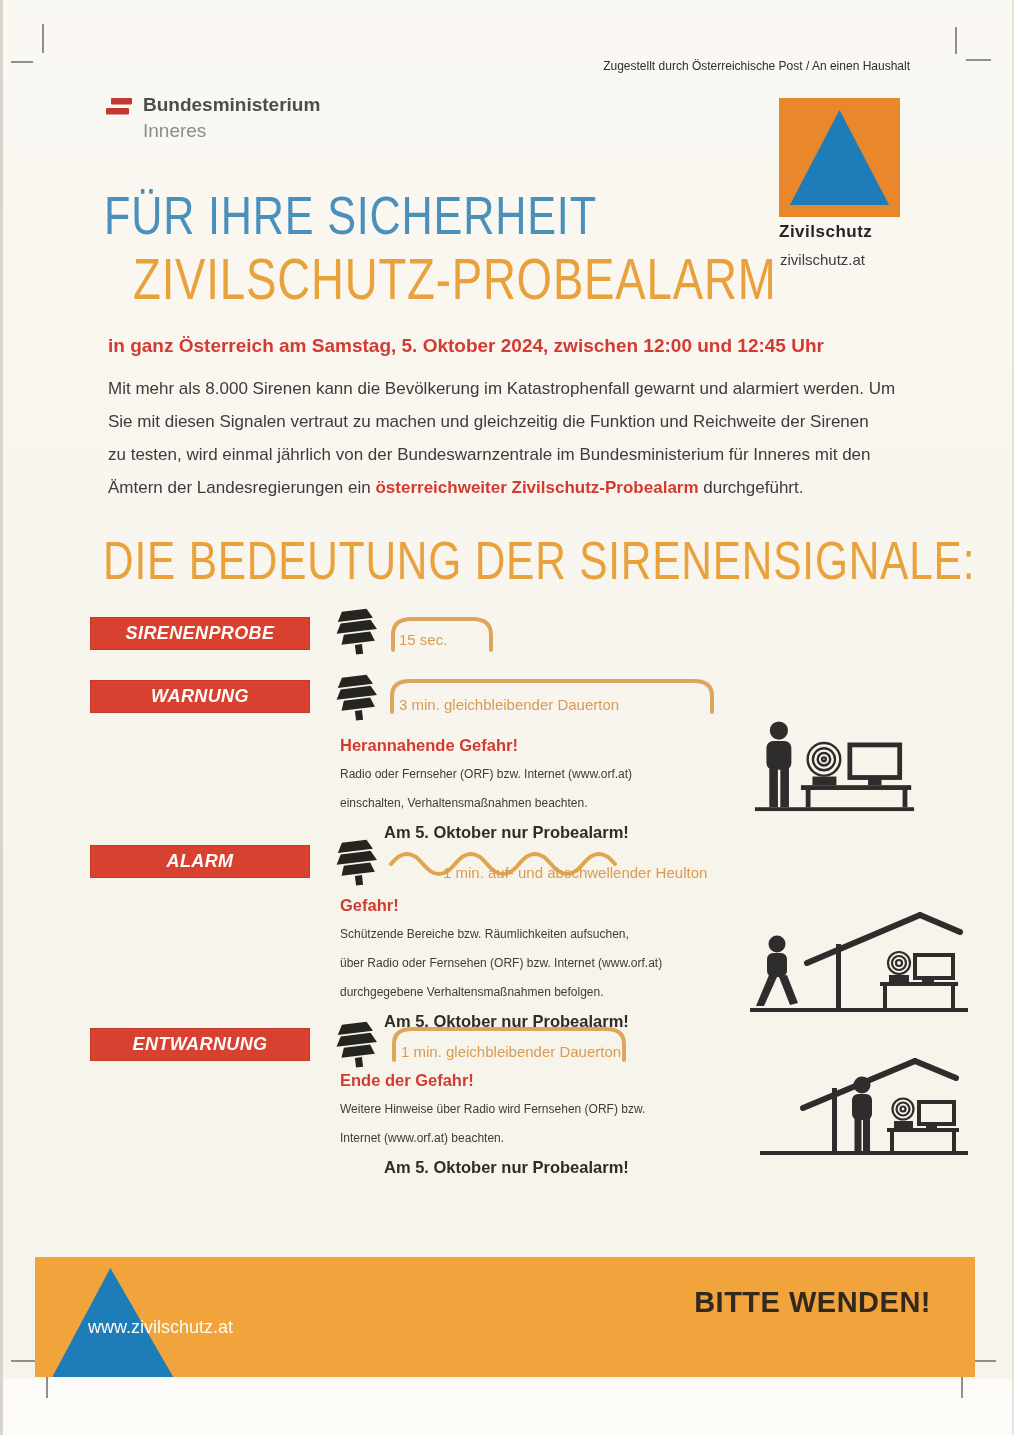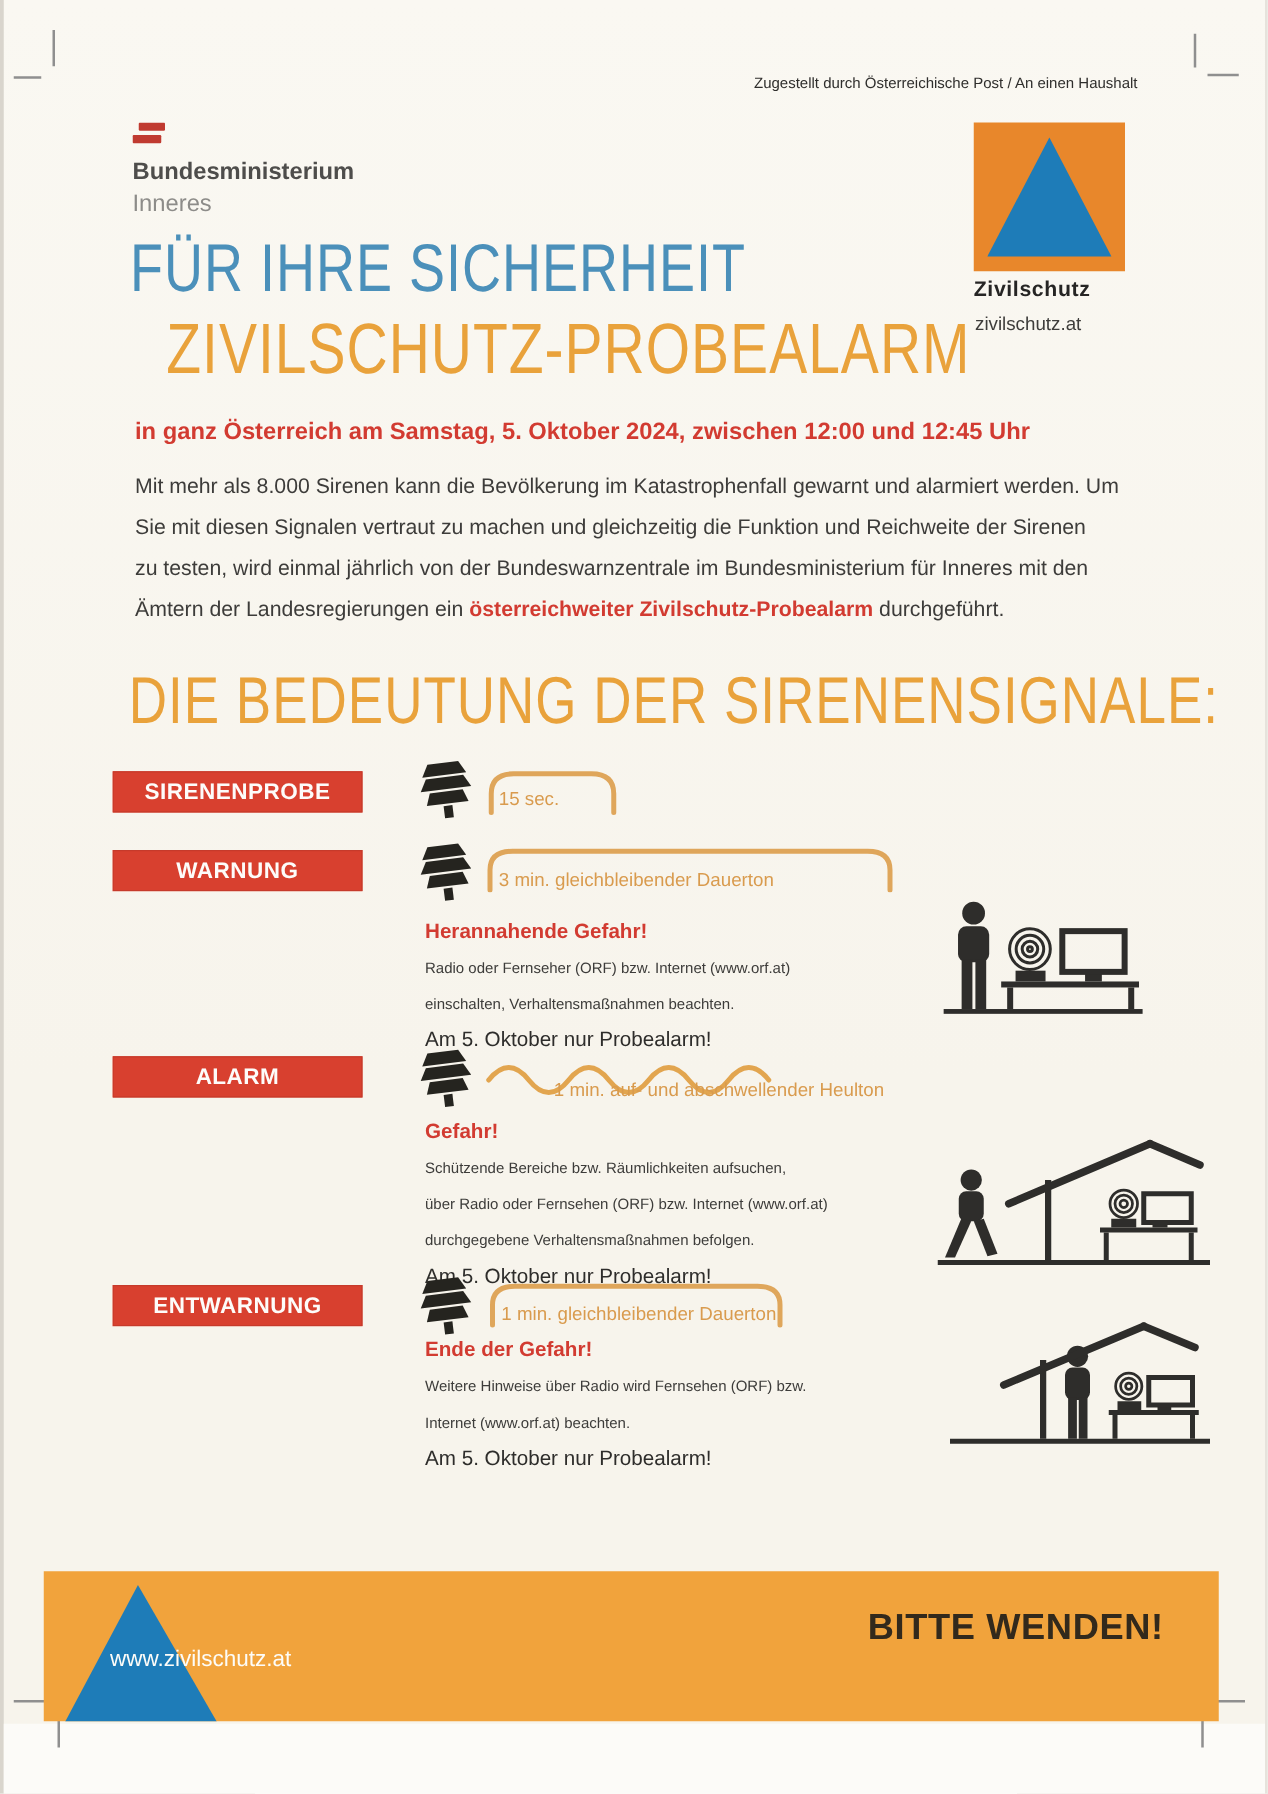--- a/index.html
+++ b/index.html
@@ -9,21 +9,21 @@
     font-family:"Liberation Sans", sans-serif;color:#3d3c3a;
   }
   .edge-left{position:absolute;left:0;top:0;width:3px;height:100%;background:#d9d5cd;}
   .edge-right{position:absolute;right:0;top:0;width:2px;height:100%;background:#e6e3dc;}
   .bottom-strip{position:absolute;left:3px;top:1379px;width:1009px;height:56px;background:#fcfbf8;}
   .abs{position:absolute;}
   .crop{position:absolute;background:#8f8f8f;}
 
   .delivery-note{top:59px;right:104px;font-size:12px;color:#2f2e2c;}
 
-  .bmi{left:106px;top:92px;display:flex;gap:9px;flex-direction:column;}
+  .bmi{left:106px;top:92px;display:flex;gap:9px;}
   .bmi-flag{margin-top:6px;}
   .bmi-name{font-size:19px;font-weight:600;color:#4e4d4b;line-height:26px;}
   .bmi-dept{font-size:19px;color:#8d8c89;line-height:26px;}
 
   .zs-logo-box{left:779px;top:98px;width:121px;height:119px;background:#e8872b;}
   .zs-logo-tri{position:absolute;left:0;top:0;width:100%;height:100%;
     background:#1e7cb8;clip-path:polygon(50% 10%,9% 90%,91% 90%);}
   .zs-logo-word{left:779px;top:222px;font-size:17px;font-weight:700;color:#262524;letter-spacing:.5px;}
   .zs-logo-url{left:780px;top:251px;font-size:15px;color:#3e3d3b;}
 
@@ -31,32 +31,32 @@
     transform:scaleX(.8);transform-origin:left top;white-space:nowrap;letter-spacing:1px;}
   .title2{left:133px;top:246px;font-size:57px;color:#e9a23b;font-weight:400;
     transform:scaleX(.8);transform-origin:left top;white-space:nowrap;letter-spacing:1px;}
   .date-line{left:108px;top:335px;font-size:19px;font-weight:700;color:#d23b31;white-space:nowrap;}
   .intro{left:108px;top:372px;width:840px;font-size:17px;line-height:33px;color:#3d3c3a;}
   .intro .hl{color:#d23b31;font-weight:700;}
 
   .section-heading{left:103px;top:530px;font-size:53px;color:#e9a23b;font-weight:400;
     transform:scaleX(.8);transform-origin:left top;white-space:nowrap;letter-spacing:1px;}
 
-  .badge{width:200px;height:33px;background:#d8402f;color:#fdfcfa;font-size:18px;font-weight:700;
-    display:flex;align-items:center;justify-content:center;letter-spacing:.4px;box-shadow:0 0 0 1px #c63a2b inset;}
+  .badge{width:220px;height:33px;background:#d8402f;color:#fdfcfa;font-size:18px;font-weight:700;
+    display:flex;align-items:center;justify-content:center;letter-spacing:.4px;box-shadow:0 0 0 1px #c63a2b inset;font-style:italic;}
   .b1{left:90px;top:617px;} .b2{left:90px;top:680px;} .b3{left:90px;top:845px;} .b4{left:90px;top:1028px;}
 
   .siren{width:46px;height:56px;}
   .s1{left:334px;top:606px;} .s2{left:334px;top:672px;} .s3{left:334px;top:837px;} .s4{left:334px;top:1019px;}
 
   .caption{font-size:15px;color:#d99b4e;white-space:nowrap;}
 
   .txt{font-size:12px;line-height:29px;color:#3d3c3a;}
   .headline{font-weight:700;color:#d23b31;font-size:16.5px;line-height:29px;}
-  .note{font-weight:400;color:#2e2d2b;font-size:16.5px;line-height:29px;}
+  .note{font-weight:700;color:#2e2d2b;font-size:16.5px;line-height:29px;margin-left:44px;}
 
   .footer-bar{left:35px;top:1257px;width:940px;height:120px;background:#f1a33c;overflow:hidden;}
   .footer-tri{position:absolute;left:12px;top:11px;width:132px;height:119px;background:#1e7cb8;
     clip-path:polygon(48% 0,0 100%,100% 100%);}
   .footer-url{position:absolute;left:53px;top:60px;font-size:18px;color:#fdfcf8;}
   .footer-flip{position:absolute;right:44px;top:29px;font-size:29px;font-weight:800;color:#32291c;letter-spacing:.5px;}
 </style>
 </head>
 <body>
 

